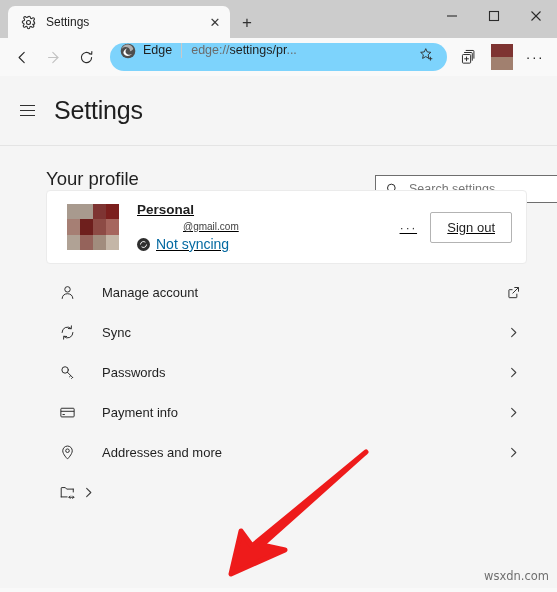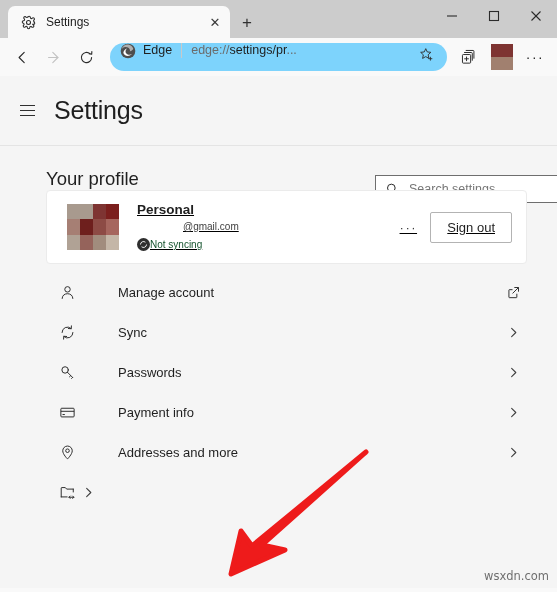--- a/index.html
+++ b/index.html
@@ -313,22 +313,23 @@
   }
   .profile-email {
     font-size: 10px;
     color: #414141;
     line-height: 18px;
     padding-left: 46px;
   }
   .profile-sync {
     display: flex;
     align-items: center;
-    font-size: 10px;
-    color: #14532d;
+    gap: 6px;
+    font-size: 14px;
+    color: #0369a1;
     line-height: 17px;
   }
   .sync-badge {
     width: 13px;
     height: 13px;
     border-radius: 50%;
     background: #2e2e2e;
     display: flex;
     align-items: center;
     justify-content: center;
@@ -367,21 +368,21 @@
   .row-icon {
     width: 22px;
     flex: 0 0 22px;
     display: flex;
     align-items: center;
     justify-content: center;
     margin-left: 10px;
   }
   .row-label {
     flex: 1;
-    margin-left: 40px;
+    margin-left: 24px;
     font-size: 13px;
     color: #1f1f1f;
   }
   .row-chevron {
     width: 20px;
     flex: 0 0 20px;
     display: flex;
     align-items: center;
     justify-content: center;
     color: #3d3d3d;

